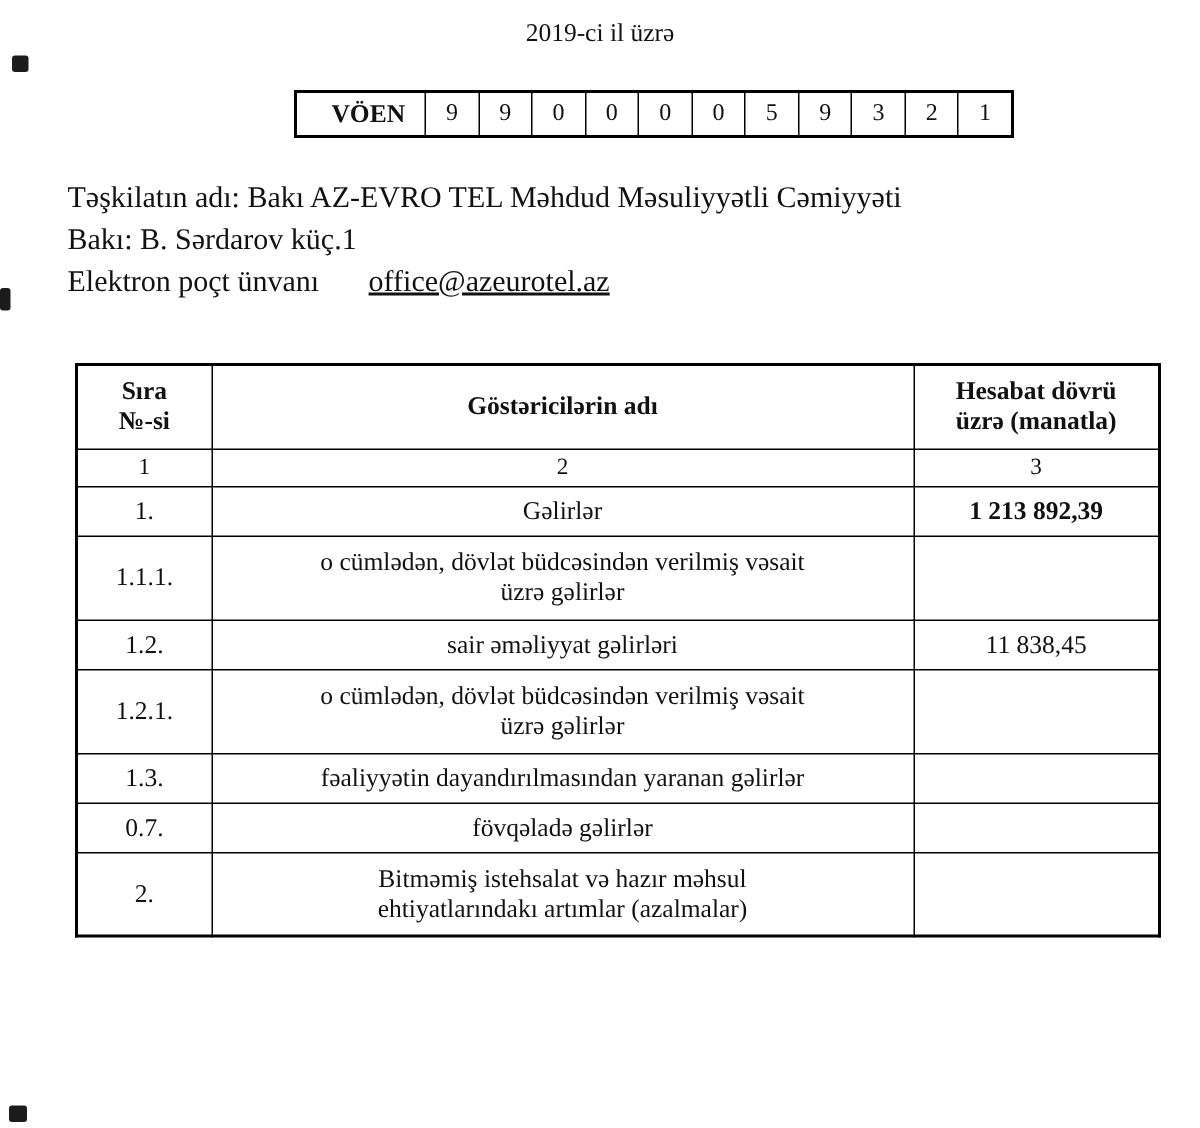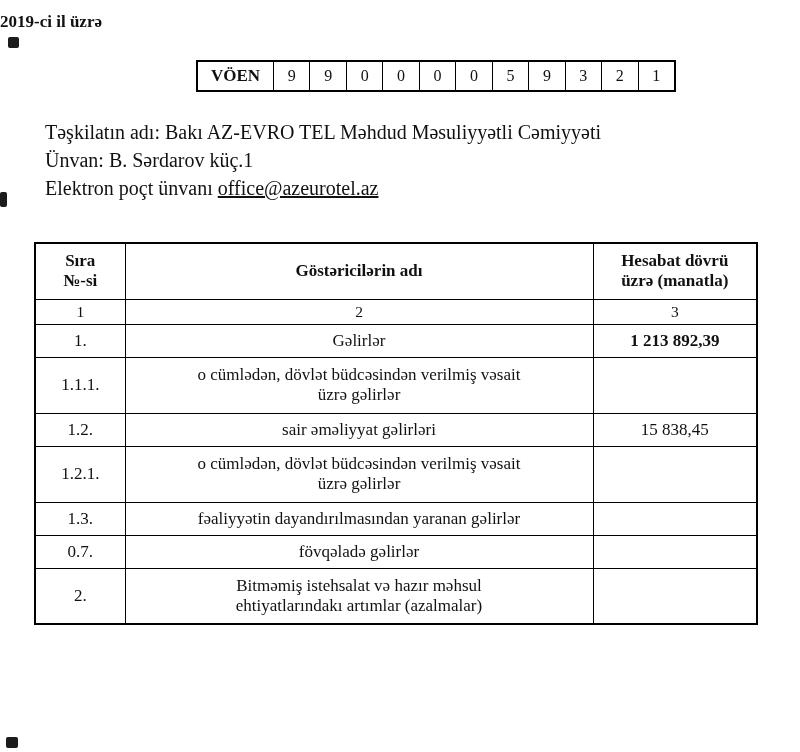--- a/index.html
+++ b/index.html
@@ -13,33 +13,34 @@
   }
   
   .artifact{position:absolute;background:#1c1c1c;border-radius:2px;}
   .a1{left:8px;top:37px;width:11px;height:11px;}
   .a2{left:0px;top:192px;width:7px;height:15px;}
   .a3{left:6px;top:737px;width:12px;height:11px;}
 
   .doc-title{
     margin:0;
     padding-top:12px;
-    text-align:left;
+    text-align:center;
     font-size:17px;
-    font-weight:bold;
+    font-weight:normal;
   }
 
   
   .voen{
     display:flex;
     margin:28px 0 0 196px;
     border:2px solid #000;
     width:480px;
     box-sizing:border-box;
     height:32px;
+    padding-left:10px;
   }
   .voen-label{
     width:76px;
     display:flex;align-items:center;justify-content:center;
     font-weight:bold;font-size:17px;
     border-right:1px solid #000;
     box-sizing:border-box;
   }
   .voen-digit{
     flex:1;
@@ -50,26 +51,26 @@
   }
   .voen-digit:last-child{border-right:none;}
 
   
   .org{
     margin:26px 0 0 45px;
     font-size:20px;
     line-height:28px;
   }
   .org p{margin:0;}
-  .email-link{text-decoration:underline;color:#111111;}
+  .email-link{text-decoration:underline;color:#111111;margin-left:28px;}
 
   
   table.report{
     border-collapse:collapse;
-    margin:40px 0 0 34px;
+    margin:40px 0 0 50px;
     width:722px;
     table-layout:fixed;
   }
   table.report th, table.report td{
     border:1px solid #000;
     box-sizing:border-box;
     font-size:17px;
     padding:2px 6px;
   }
   table.report{border:2px solid #000;}
@@ -117,21 +118,21 @@
     <div class="voen-digit">2</div>
     <div class="voen-digit">1</div>
   </div>
 
   <div class="org">
     <p>
       <span>Təşkilatın adı:</span>
       <span>Bakı AZ-EVRO TEL Məhdud Məsuliyyətli Cəmiyyəti</span>
     </p>
     <p>
-      <span>Ünvan:</span>
+      <span>Bakı:</span>
       <span>B. Sərdarov küç.1</span>
     </p>
     <p>
       <span>Elektron poçt ünvanı</span>
       <span class="email-link">office@azeurotel.az</span>
     </p>
   </div>
 
   <table class="report">
     <colgroup>
@@ -161,21 +162,21 @@
       </tr>
       <tr class="data-row tall">
         <td class="c-no">1.1.1.</td>
         <td class="c-name">o cümlədən, dövlət büdcəsindən verilmiş vəsait
 üzrə gəlirlər</td>
         <td class="c-val"></td>
       </tr>
       <tr class="data-row">
         <td class="c-no">1.2.</td>
         <td class="c-name">sair əməliyyat gəlirləri</td>
-        <td class="c-val">15 838,45</td>
+        <td class="c-val">11 838,45</td>
       </tr>
       <tr class="data-row tall">
         <td class="c-no">1.2.1.</td>
         <td class="c-name">o cümlədən, dövlət büdcəsindən verilmiş vəsait
 üzrə gəlirlər</td>
         <td class="c-val"></td>
       </tr>
       <tr class="data-row">
         <td class="c-no">1.3.</td>
         <td class="c-name">fəaliyyətin dayandırılmasından yaranan gəlirlər</td>

